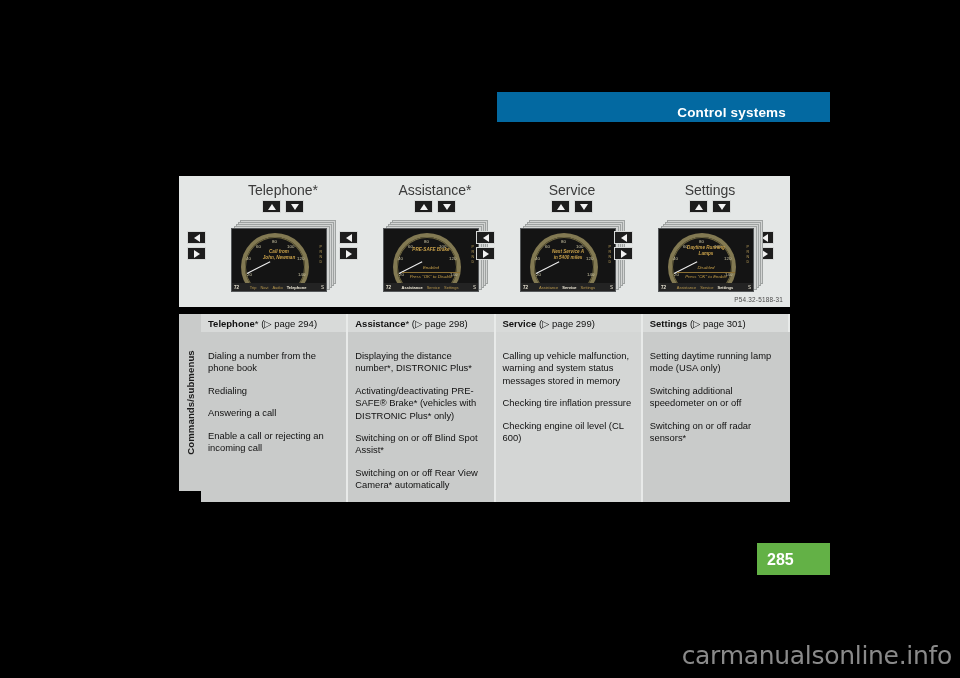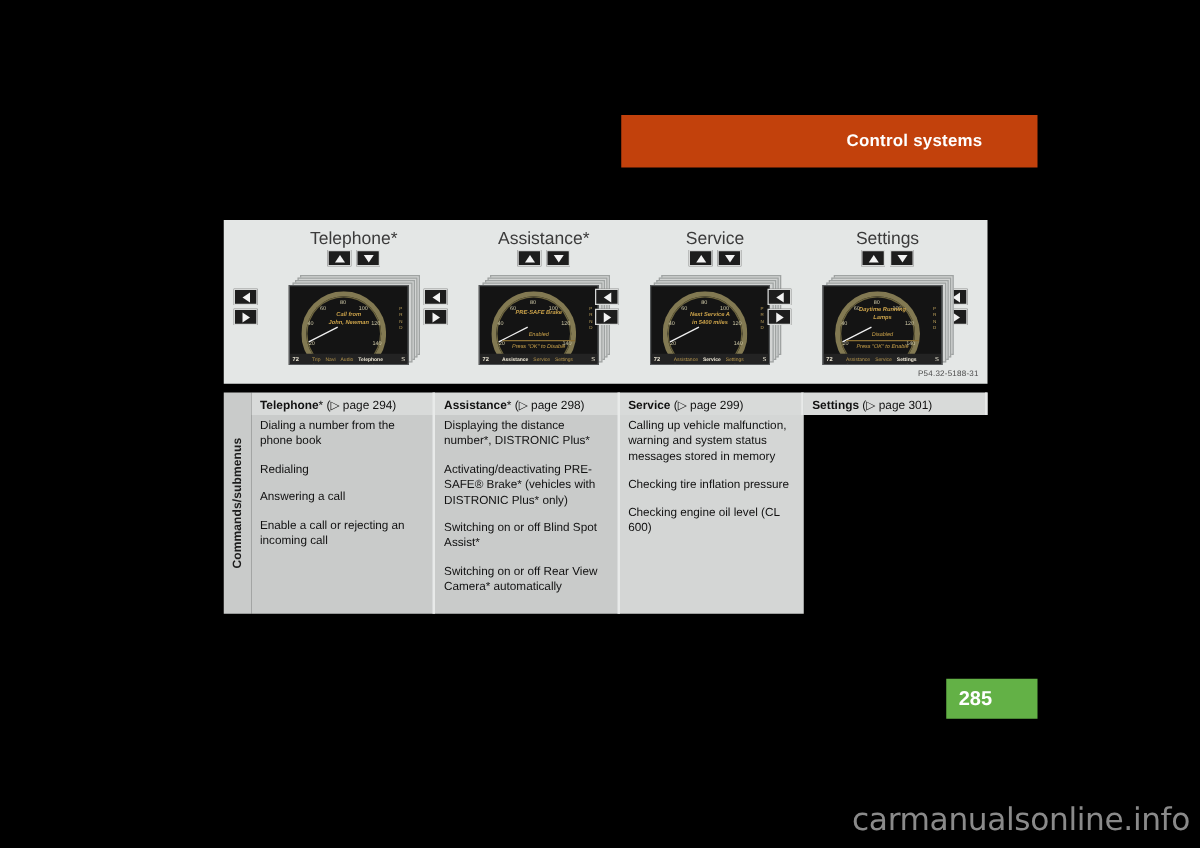--- a/index.html
+++ b/index.html
@@ -14,22 +14,22 @@
     overflow: hidden;
     font-family: "Liberation Sans", sans-serif;
   }
 
   
   #header-bar {
     position: absolute;
     left: 497px;
     top: 92px;
     width: 333px;
-    height: 42px;
-    background: #c2410c;
+    height: 30px;
+    background: #0369a1;
   }
   #header-title {
     position: absolute;
     right: 44px;
     top: 13px;
     color: #ffffff;
     font-size: 13.5px;
     font-weight: bold;
     letter-spacing: 0.2px;
     white-space: nowrap;
@@ -288,21 +288,21 @@
     border-right: 2px solid #e8eae9;
     white-space: nowrap;
     overflow: hidden;
   }
   .col-head:last-child { border-right: none; }
   .col-head b { font-weight: bold; }
   .col-head .pg { font-weight: normal; }
   .col-body {
     background: #c9cbca;
     border-right: 2px solid #e8eae9;
-    padding: 2px 9px 0 7px;
+    padding: 18px 9px 0 7px;
     box-sizing: border-box;
   }
   .col-body:last-child { border-right: none; }
   .col-body.lighter { background: #d4d6d5; }
   .cell-item {
     font-size: 9.4px;
     line-height: 12.4px;
     color: #111;
     margin-bottom: 10px;
   }
@@ -639,20 +639,26 @@
       <div class="cell-item">Displaying the distance number*, DISTRONIC Plus*</div>
       <div class="cell-item">Activating/deactivating PRE-SAFE® Brake* (vehicles with DISTRONIC Plus* only)</div>
       <div class="cell-item">Switching on or off Blind Spot Assist*</div>
       <div class="cell-item">Switching on or off Rear View Camera* automatically</div>
     </div>
     <div class="col-body lighter">
       <div class="cell-item">Calling up vehicle malfunction, warning and system status messages stored in memory</div>
       <div class="cell-item">Checking tire inflation pressure</div>
       <div class="cell-item">Checking engine oil level (CL 600)</div>
     </div>
+    <div class="col-body">
+      <div class="cell-item">Setting daytime running lamp mode (USA only)</div>
+      <div class="cell-item">Switching additional speedometer on or off</div>
+      <div class="cell-item">Switching on or off radar sensors*</div>
+      <div class="cell-item"></div>
+    </div>
   </div>
 </div>
 
 <div id="page-block">
   <div id="page-number">285</div>
 </div>
 
 <div id="watermark">carmanualsonline.info</div>
 
 </body></html>

